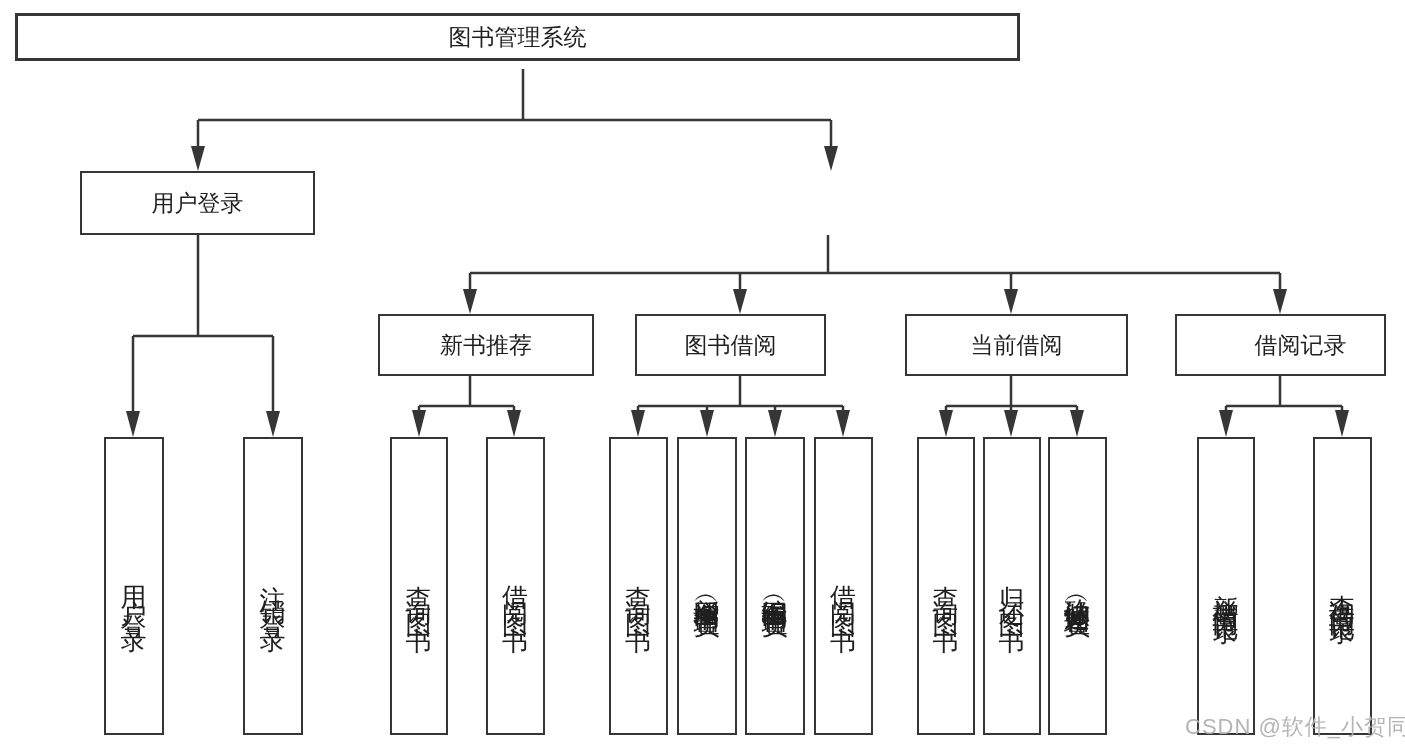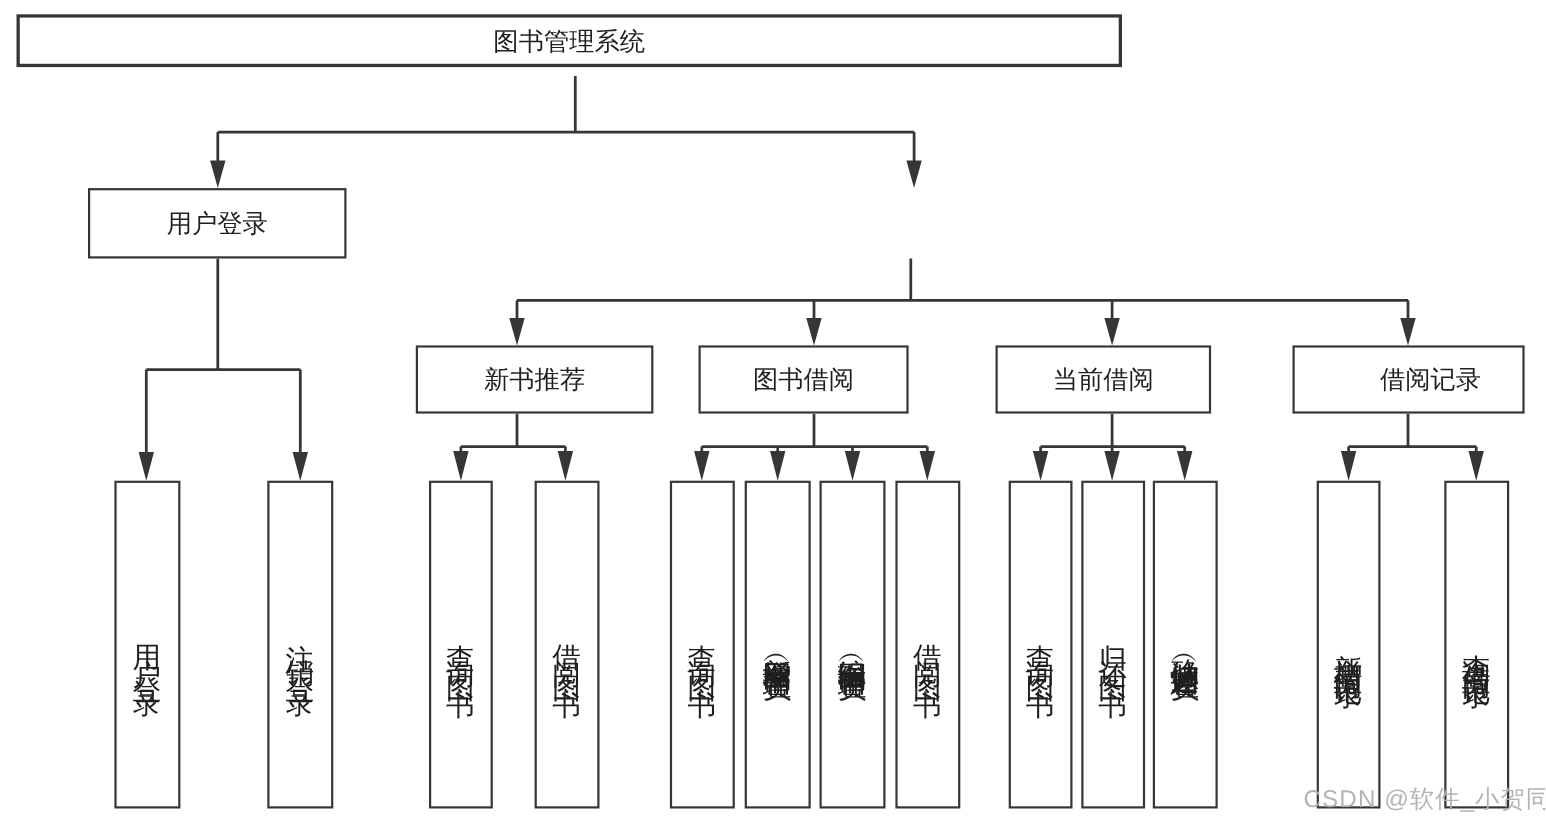--- a/index.html
+++ b/index.html
@@ -71,21 +71,21 @@
   <div class="box lvl2" style="left:80px;width:235px;">
     <span>用户登录</span>
   </div>
 
   <div class="box lvl3" style="left:362px;width:216px;margin-left:16px;">
     <span>新书推荐</span>
   </div>
   <div class="box lvl3" style="left:635px;width:191px;">
     <span>图书借阅</span>
   </div>
-  <div class="box lvl3" style="left:905px;width:196px;">
+  <div class="box lvl3" style="left:905px;width:223px;">
     <span>当前借阅</span>
   </div>
   <div class="box lvl3" style="left:1175px;width:211px;padding-left:40px;">
     <span>借阅记录</span>
   </div>
 
   <div class="box leaf" style="left:104px;width:60px;">
     <span class="vtext ls-lg">用户登录</span>
   </div>
   <div class="box leaf" style="left:243px;width:60px;">

